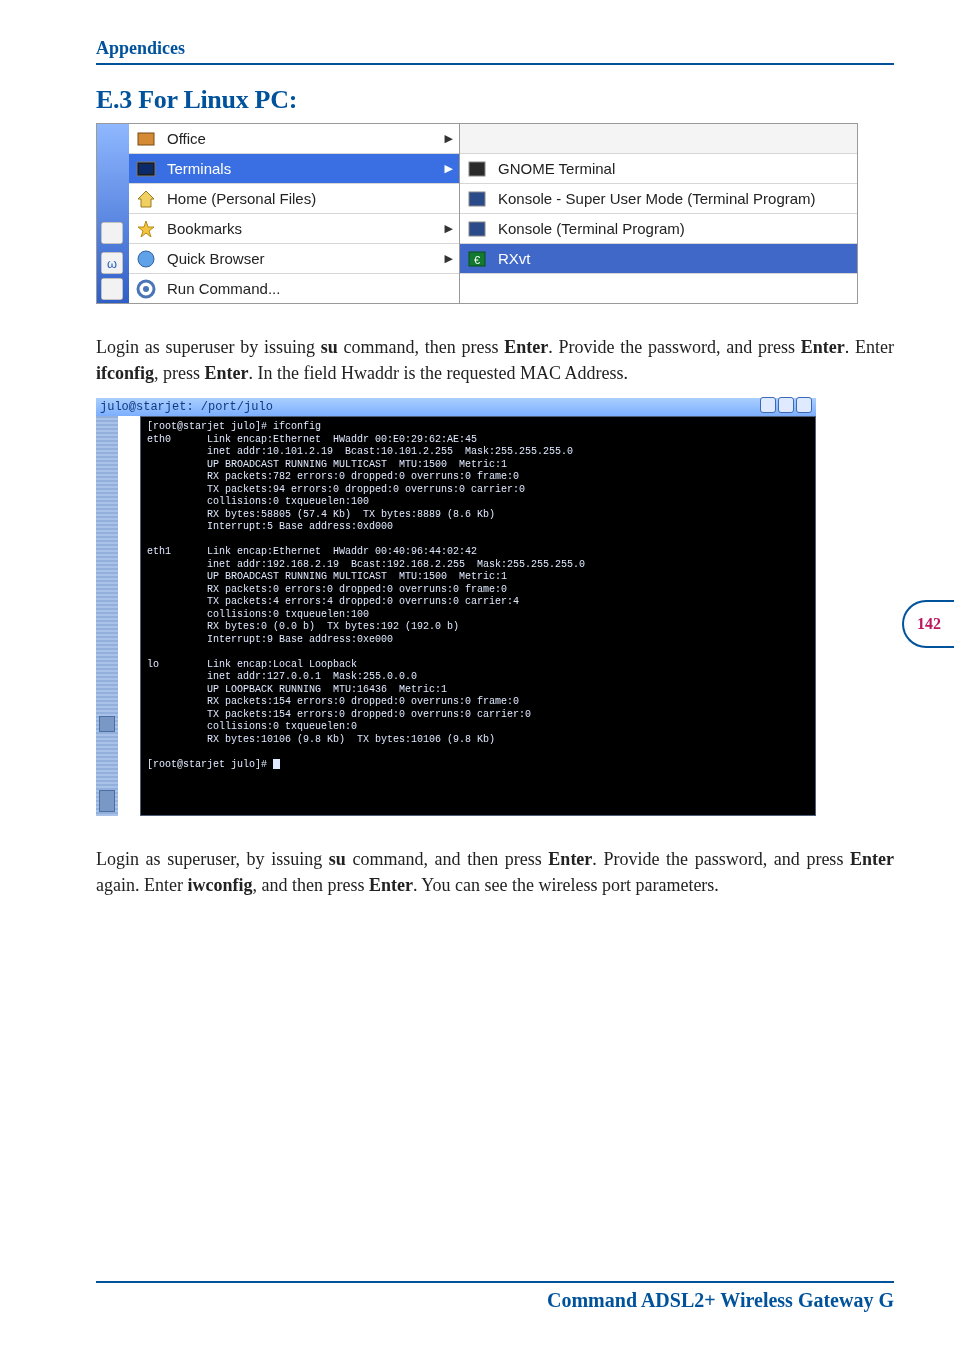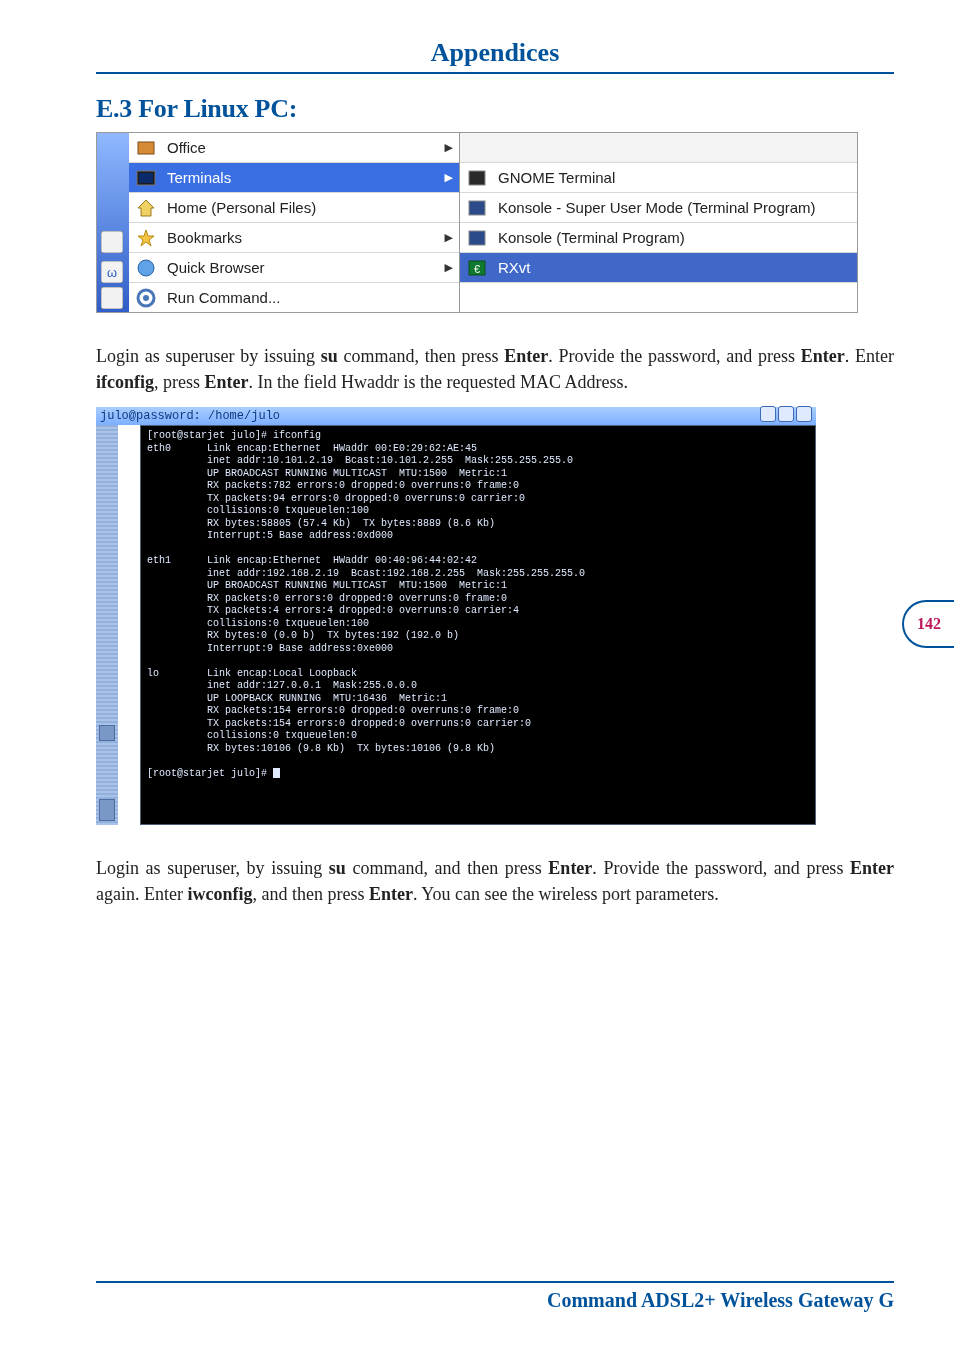--- a/index.html
+++ b/index.html
@@ -10,23 +10,23 @@
     color: #222;
   }
   .page {
     width: 954px;
     min-height: 1352px;
     box-sizing: border-box;
     padding: 38px 60px 60px 96px;
     position: relative;
   }
   .section-title {
-    text-align: center;
+    text-align: left;
     font-weight: bold;
-    font-size: 26px;
+    font-size: 18px;
     color: #00529b;
     margin-bottom: 4px;
   }
   .blue-rule {
     border: none;
     border-top: 2px solid #00529b;
     margin: 0 0 20px 0;
   }
   h2.subsection {
     color: #00529b;
@@ -282,21 +282,21 @@
     </div>
   </div>
 </div>
 
 <p class="body">
   <span>Login as superuser by issuing </span><b>su</b><span> command, then press </span><b>Enter</b><span>. Provide the password, and press </span><b>Enter</b><span>. Enter </span><b>ifconfig</b><span>, press </span><b>Enter</b><span>. In the field Hwaddr is the requested MAC Address.</span>
 </p>
 
 <div class="terminal-wrap">
   <div class="term-titlebar">
-    <span>julo@password: /home/julo</span>
+    <span>julo@starjet: /port/julo</span>
     <span class="spacer"></span>
     <span class="win-btns">
       <span></span><span></span><span></span>
     </span>
   </div>
   <div class="term-body">
     <div class="term-sidebar">
       <div class="scroll-dot" style="top:300px;"></div>
       <div class="scroll-dot" style="bottom:4px;height:20px;"></div>
     </div>

